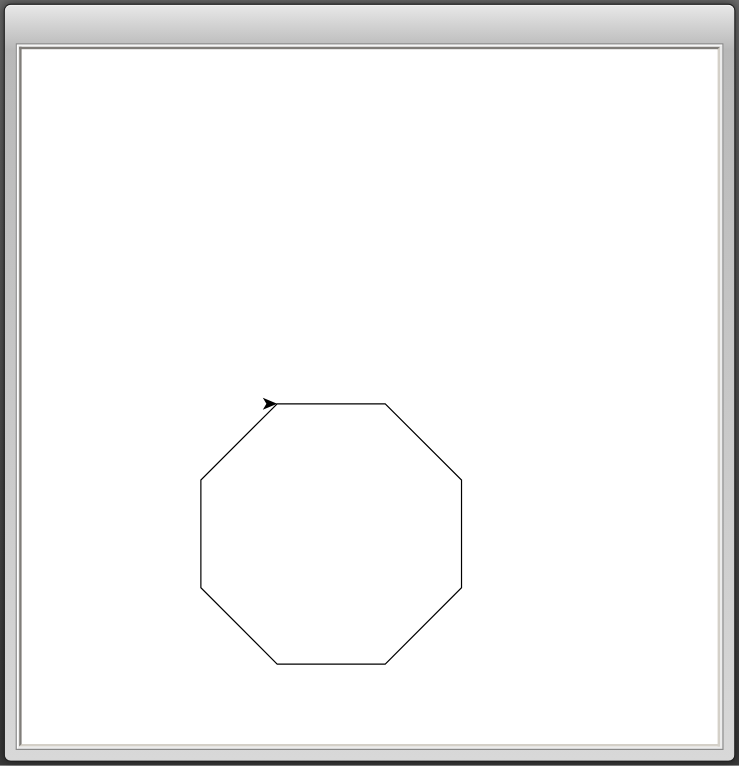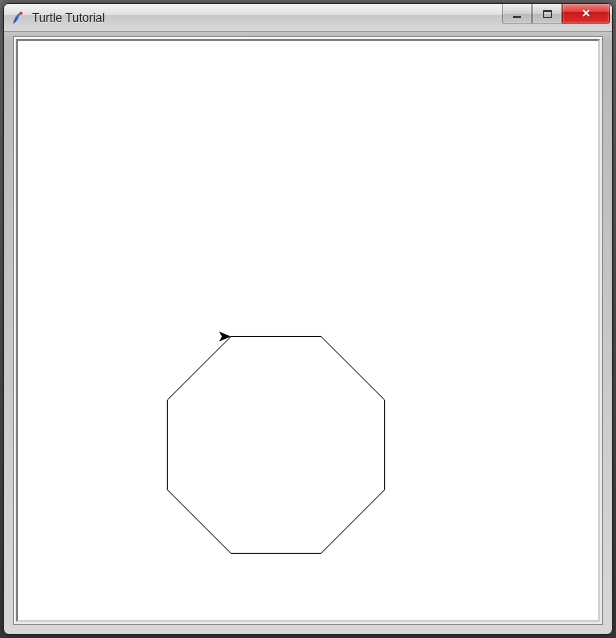--- a/index.html
+++ b/index.html
@@ -107,42 +107,20 @@
       position: absolute;
       left: 0; top: 0;
       width: 100%; height: 100%;
     }
   </style>
 </head>
 <body>
 
 <div class="window">
 
-  <div class="titlebar">
-    <span class="app-icon">
-      <svg viewBox="0 0 16 16">
-        <path d="M3 14 C3 14 4 5 11 2 C11 2 9 5 8 8 C7 11 4 13 3 14 Z" fill="#4169E1" stroke="#1a3a8a" stroke-width="0.5"></path>
-        <path d="M3 14 L7 8" stroke="#1a3a8a" stroke-width="0.6"></path>
-        <circle cx="11.5" cy="2.5" r="1.4" fill="#ff3030" stroke="#aa0000" stroke-width="0.4"></circle>
-      </svg>
-    </span>
-    <span class="title-text">Turtle Tutorial</span>
-
-    <div class="window-controls">
-      <div class="ctrl-btn min">
-        <div class="min-glyph"></div>
-      </div>
-      <div class="ctrl-btn max">
-        <div class="max-glyph"></div>
-      </div>
-      <div class="ctrl-btn close">
-        <span class="ctrl-glyph">✕</span>
-      </div>
-    </div>
-  </div>
 
   <div class="client-area">
     <div class="canvas-frame">
       <div class="turtle-canvas">
         <svg viewBox="0 0 580 580" preserveAspectRatio="none">
           <g>
             <polygon id="octagon-poly" fill="none" stroke="#000" stroke-width="1" points="213,296 303,296 366.6,359.6 366.6,449.6 303,513.3 213,513.3 149.4,449.6 149.4,359.6"></polygon>
           </g>
           <g id="turtle-cursor" transform="translate(213,296) rotate(0)">
             <polygon points="0,0 -12,-5 -9,0 -12,5" fill="#000"></polygon>

